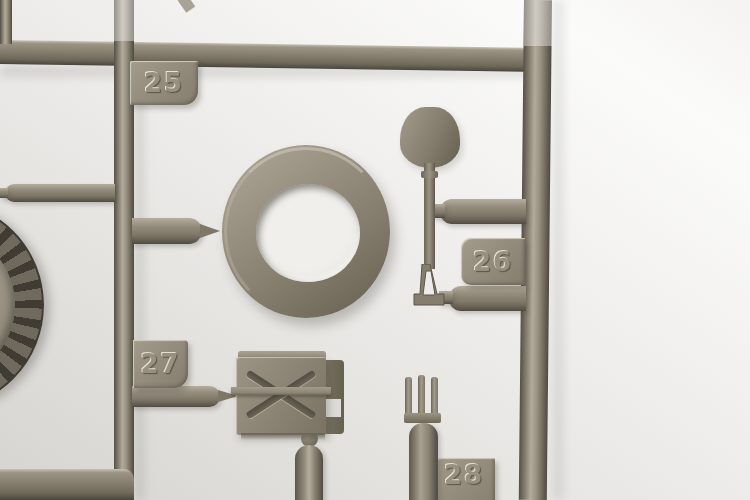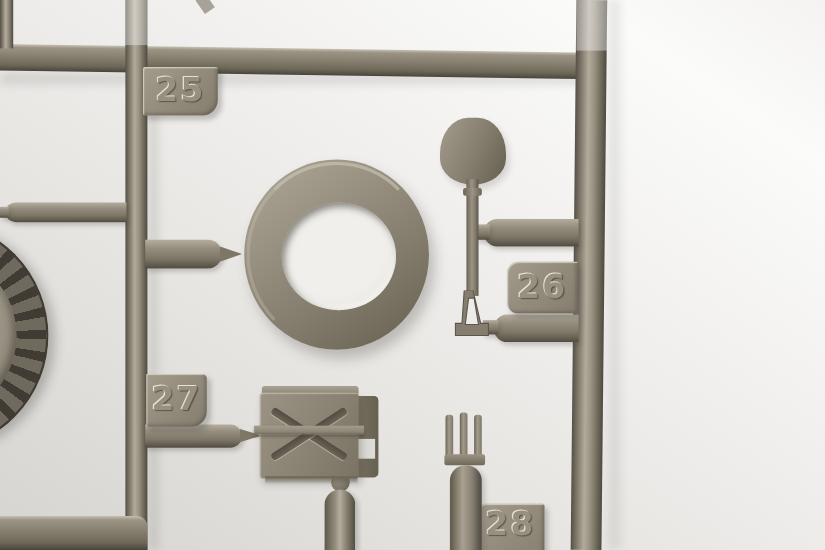--- a/index.html
+++ b/index.html
@@ -20,21 +20,21 @@
   .wash{background:rgba(255,255,255,.38);}
   .soft-shadow{background:rgba(96,93,85,.16);filter:blur(4px);}
 
   
   .tag{
     background:linear-gradient(135deg,#a39c8d 0%,#948d7e 45%,#857e6f 100%);
     box-shadow:inset 1px 1px 1px rgba(255,253,244,.55),inset -2px -2px 3px rgba(66,61,51,.35),3px 4px 5px rgba(70,67,60,.28);
     display:flex;align-items:center;justify-content:center;
   }
   .tag-num{
-    position:static;color:#97907f;font-size:30px;font-weight:bold;letter-spacing:2px;line-height:1;
+    position:static;color:#97907f;font-size:26px;font-weight:bold;letter-spacing:2px;line-height:1;
     text-shadow:-1px -1px 0 rgba(243,238,224,.85),1px 1px 1px rgba(53,48,40,.6);
   }
 
   
   .gate{
     background:linear-gradient(to bottom,#b5ae9f 0%,#958e7f 30%,#7e7768 65%,#5d574b 92%,#4f4a40 100%);
     box-shadow:2px 3px 4px rgba(70,67,60,.25);
   }
   .gate-v{
     background:linear-gradient(to right,#5d574b 0%,#958e7f 35%,#b5ae9f 50%,#8a8374 70%,#55504500 0),linear-gradient(to right,#5d574b 0%,#9b9485 40%,#b2ab9c 52%,#867f70 72%,#514c42 100%);

